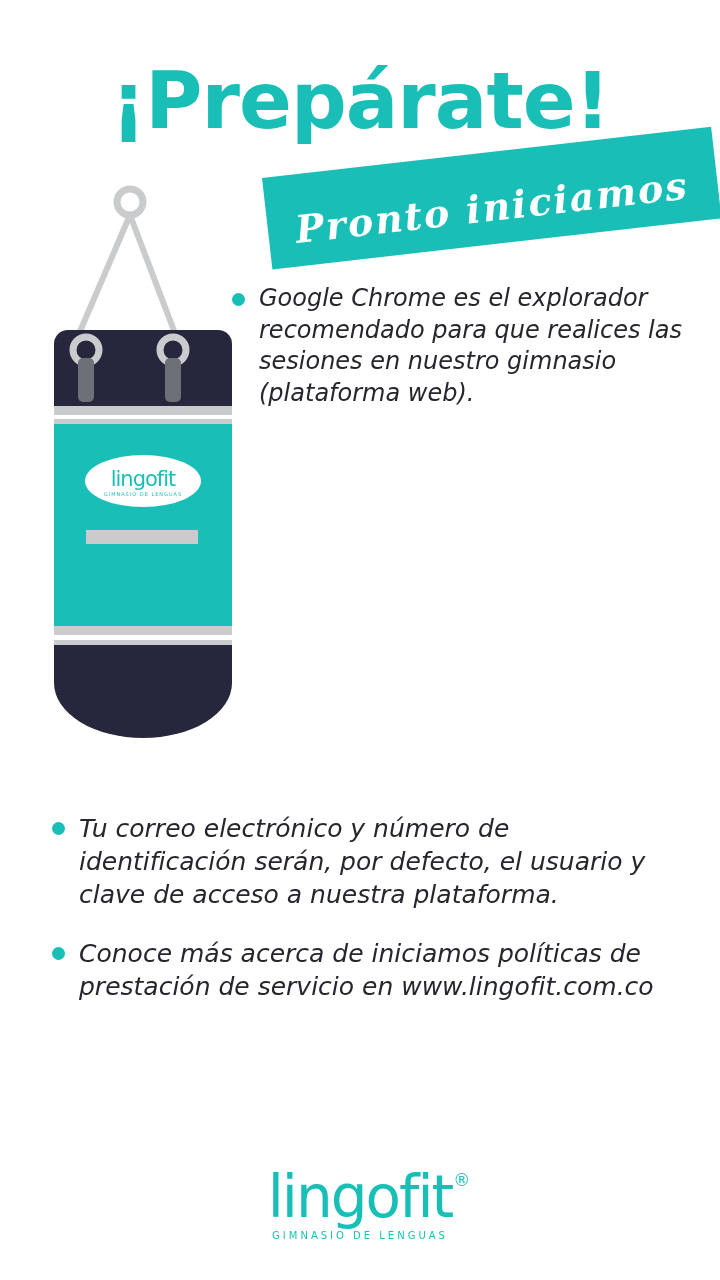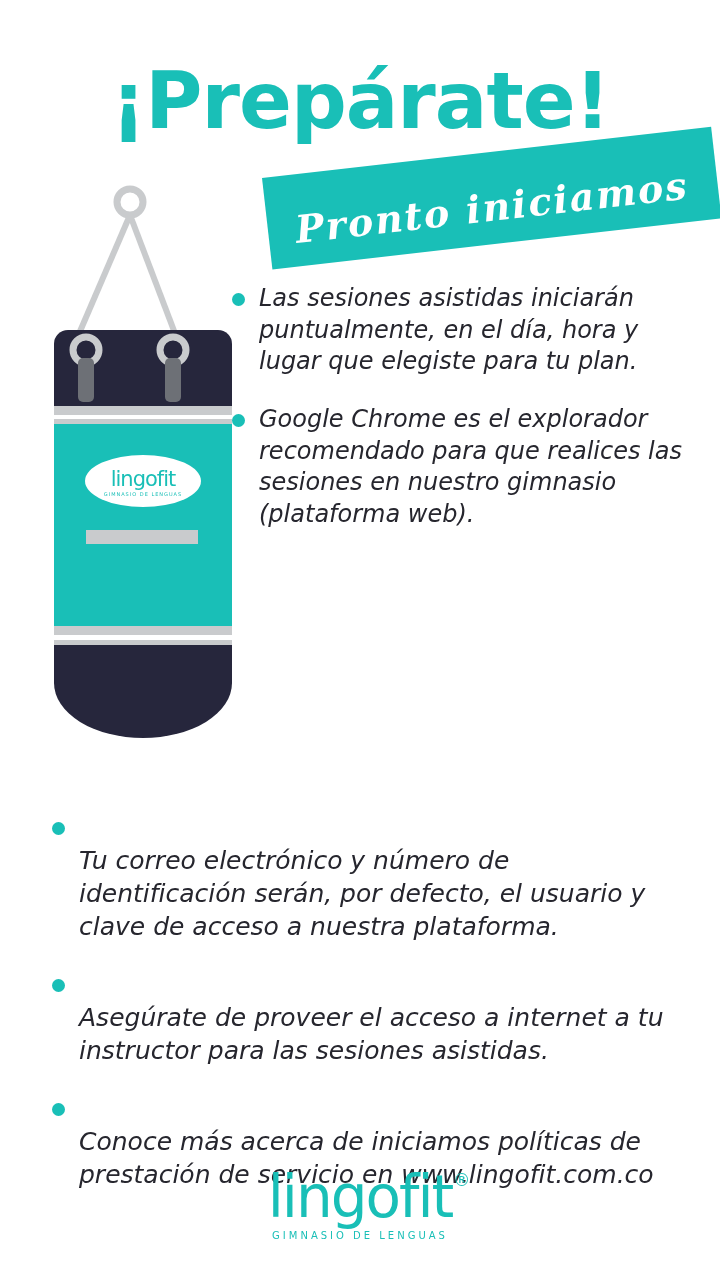--- a/index.html
+++ b/index.html
@@ -107,21 +107,21 @@
     margin-top: 10px;
     margin-right: 14px;
   }
   .btext {
     font-family: "DejaVu Sans", sans-serif;
     font-style: italic;
     font-size: 24px;
     line-height: 1.32;
     color: #26262e;
   }
-  .bullets-full .btext { font-size: 25px; margin-top: 32px; }
+  .bullets-full .btext { font-size: 25px; }
 
   
   .footer {
     position: absolute;
     left: 0;
     top: 1168px;
     width: 720px;
     text-align: center;
   }
   .footer-word {
@@ -200,39 +200,31 @@
       <rect x="6" y="448" width="178" height="9" fill="#c9cbcd"></rect>
       <rect x="6" y="462" width="178" height="5" fill="#c9cbcd"></rect>
 
       <path d="M6 467 h178 v38 a89 55 0 0 1 -178 0 z" fill="#26263c"></path>
     </svg>
   </div>
 
   <div class="bullets-right">
     <div class="bullet">
       <span class="dot"></span>
-      <span class="btext">Las sesiones asistidas iniciarán puntualmente, en el día, hora y lugar que elegiste para tu plan.</span>
-    </div>
-    <div class="bullet">
-      <span class="dot"></span>
       <span class="btext">Google Chrome es el explorador recomendado para que realices las sesiones en nuestro gimnasio (plataforma web).</span>
     </div>
   </div>
 
   <div class="bullets-full">
     <div class="bullet">
       <span class="dot"></span>
       <span class="btext">Tu correo electrónico y número de identificación serán, por defecto, el usuario y clave de acceso a nuestra plataforma.</span>
     </div>
     <div class="bullet">
       <span class="dot"></span>
-      <span class="btext">Asegúrate de proveer el acceso a internet a tu instructor para las sesiones asistidas.</span>
-    </div>
-    <div class="bullet">
-      <span class="dot"></span>
       <span class="btext">Conoce más acerca de iniciamos políticas de prestación de servicio en www.lingofit.com.co</span>
     </div>
   </div>
 
   <div class="footer">
     <div class="footer-word">
       <span>lingofit</span>
       <span class="reg">®</span>
     </div>
     <div class="footer-sub">GIMNASIO DE LENGUAS</div>

